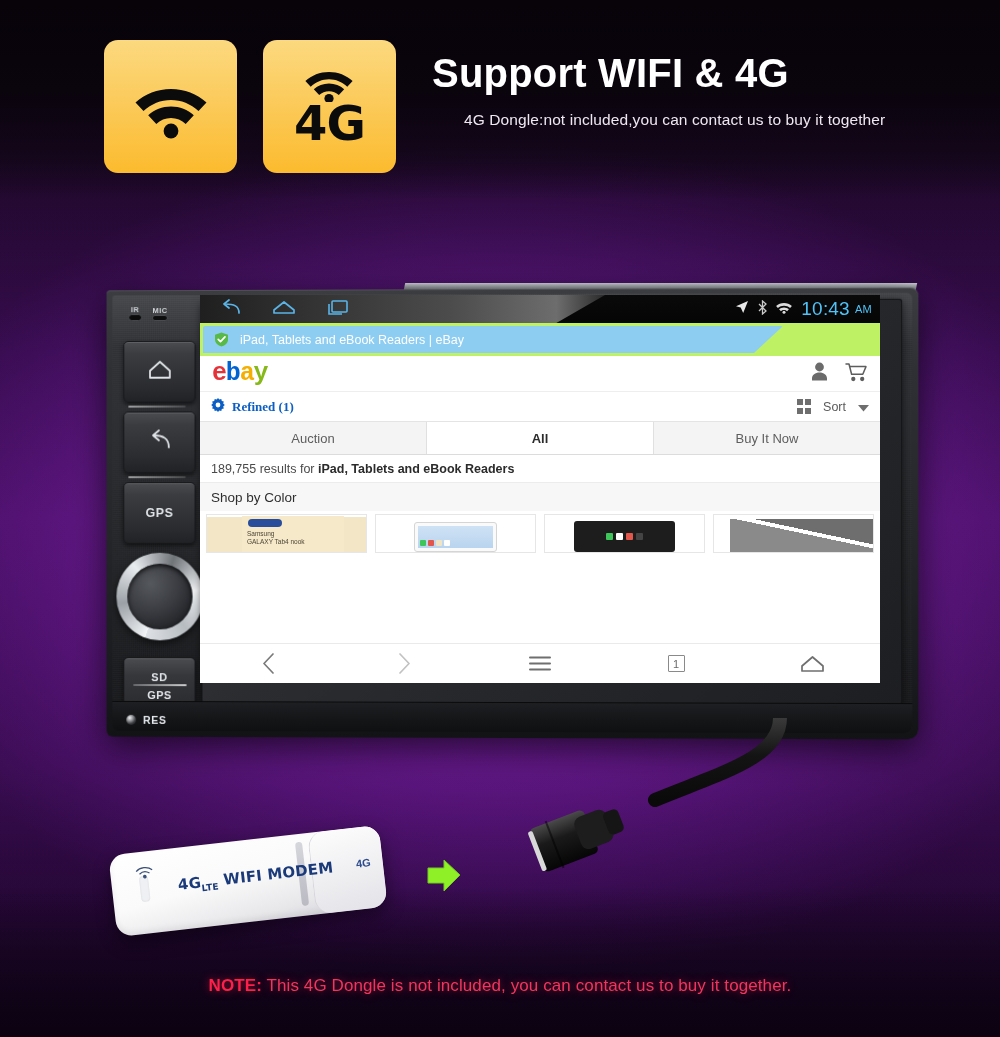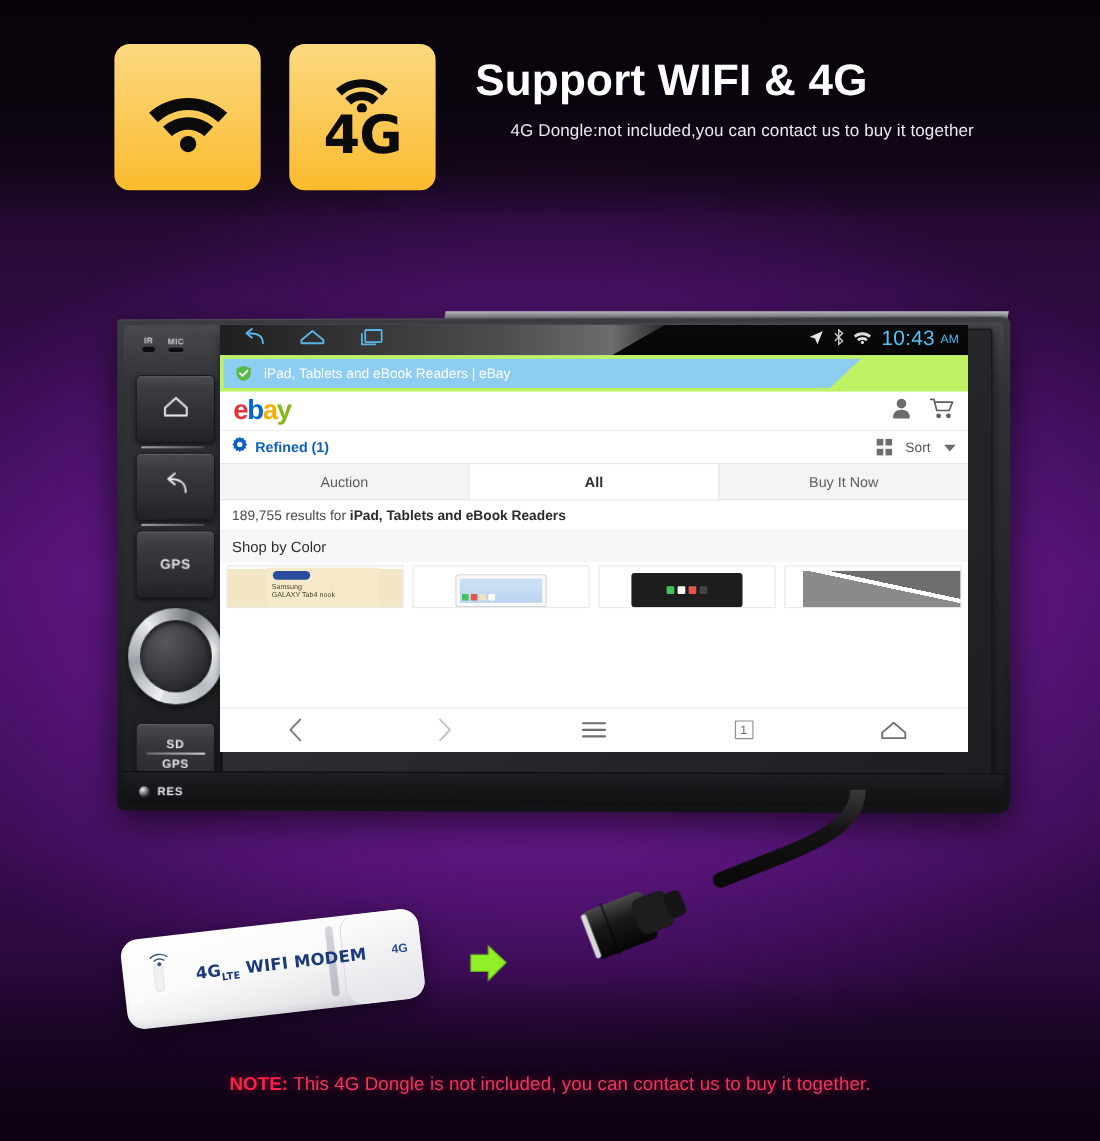--- a/index.html
+++ b/index.html
@@ -174,21 +174,21 @@
     clip-path: polygon(0 0, 100% 0, 95% 100%, 0 100%);
     display: flex; align-items: center; padding-left: 11px; gap: 11px;
   }
   #tabTitle { color: #ffffff; font-size: 12.5px; white-space: nowrap; }
   .shield { width: 15px; height: 15px; }
 
   #ebayHeader {
     height: 36px; background: #fff; display: flex; align-items: center;
     padding: 0 12px; justify-content: space-between; border-bottom: 1px solid #eee;
   }
-  #ebayLogo { font-family: Liberation Sans, sans-serif; font-weight: bold; font-size: 25px; letter-spacing: -1.2px; }
+  #ebayLogo { font-family: Liberation Mono, monospace; font-weight: bold; font-size: 25px; letter-spacing: -1.2px; }
   #ebayLogo .e{color:#e53238}#ebayLogo .b{color:#0064d2}#ebayLogo .a{color:#f5af02}#ebayLogo .y{color:#86b817}
   #hdrIcons { display: flex; align-items: center; gap: 17px; }
 
   #searchRow {
     height: 40px; background: #e9e9e9; display: flex; align-items: center;
     padding: 0 3px 0 5px; gap: 0;
   }
   #searchBox {
     flex: 1; height: 30px; background: #fff; border: 1px solid #c9c9c9;
     display: flex; align-items: center; padding-left: 9px;
@@ -197,21 +197,21 @@
   #searchBtn {
     width: 49px; height: 30px; background: #0b5ec4; border: 1px solid #0b5ec4;
     display: flex; align-items: center; justify-content: center;
   }
   #plusBtn { width: 44px; display: flex; align-items: center; justify-content: center; }
 
   #refinedRow {
     height: 30px; background: #fff; display: flex; align-items: center;
     justify-content: space-between; padding: 0 11px; border-bottom: 1px solid #e4e4e4;
   }
-  #refinedLeft { display: flex; align-items: center; gap: 7px; }
+  #refinedLeft { display: flex; align-items: center; gap: 7px; font-family: Liberation Serif, serif; }
   #refinedLabel { color: #0b5ec4; font-size: 13px; font-weight: bold; }
   #refinedRight { display: flex; align-items: center; gap: 12px; }
   #sortLabel { color: #5a5a5a; font-size: 12.5px; }
   .grid-ico { display: grid; grid-template-columns: 6px 6px; grid-template-rows: 6px 6px; gap: 2.5px; }
   .grid-ico i { background: #6e6e6e; display: block; }
 
   #tabsRow { height: 33px; background: #f4f4f4; display: flex; border-bottom: 1px solid #dcdcdc; }
   .stab {
     flex: 1; display: flex; align-items: center; justify-content: center;
     font-size: 13px; color: #5d5d5d; border-right: 1px solid #e0e0e0;

